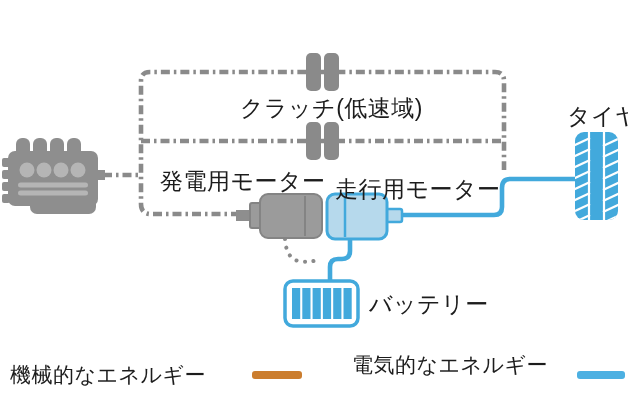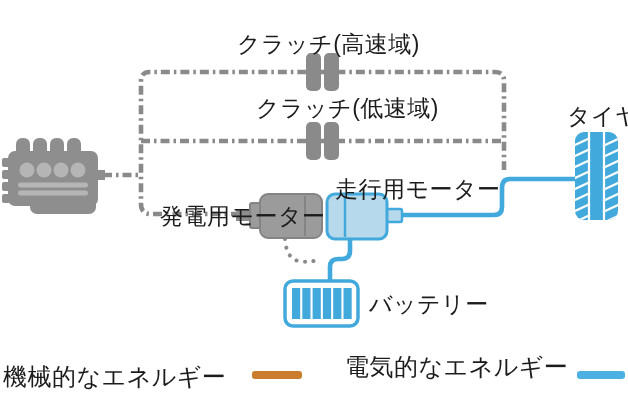--- a/index.html
+++ b/index.html
@@ -2,21 +2,21 @@
 <html><head>
 <meta charset="utf-8">
 <style>
   html,body{margin:0;padding:0;background:#fff;}
   #stage{
     position:relative;width:628px;height:400px;background:#ffffff;overflow:hidden;
     font-family:"Liberation Sans","DejaVu Sans",sans-serif;color:#1c1c1c;
   }
   #diagram-svg{position:absolute;left:0;top:0;}
   .lbl{position:absolute;white-space:nowrap;font-size:23px;font-weight:500;letter-spacing:0.5px;color:#1c1c1c;}
-  .legend-item-text{position:absolute;white-space:nowrap;font-size:24px;font-weight:500;letter-spacing:0.5px;color:#1c1c1c;}
+  .legend-item-text{position:absolute;white-space:nowrap;font-size:21px;font-weight:500;letter-spacing:0.5px;color:#1c1c1c;margin-left:7px;}
   .legend-swatch{position:absolute;height:8px;border-radius:3px;}
   #legend-mech-swatch{left:252px;top:371px;width:50px;background:#cb7d2e;}
   #legend-elec-swatch{left:577px;top:371px;width:48px;background:#4cb0e2;}
 </style>
 </head>
 <body>
 
 <div id="stage">
 
   <svg id="diagram-svg" width="628" height="400" viewBox="0 0 628 400">
@@ -119,25 +119,24 @@
           <line x1="603" y1="190" x2="620" y2="182"></line>
           <line x1="603" y1="201" x2="620" y2="193"></line>
           <line x1="603" y1="212" x2="620" y2="204"></line>
           <line x1="603" y1="223" x2="620" y2="215"></line>
         </g>
       </g>
     </g>
   </svg>
 
 
-  <div class="lbl" style="left:237px;top:29px;">クラッチ(高速域)</div>
 
-  <div class="lbl" style="left:240px;top:93px;margin-left:16px;">クラッチ(低速域)</div>
+  <div class="lbl" style="left:240px;top:93px;">クラッチ(低速域)</div>
 
-  <div class="lbl" style="left:160px;top:166px;margin-top:35px;">発電用モーター</div>
+  <div class="lbl" style="left:160px;top:166px;">発電用モーター</div>
 
   <div class="lbl" style="left:335px;top:166px;margin-top:8px;">走行用モーター</div>
 
   <div class="lbl" style="left:567px;top:101px;">タイヤ</div>
 
   <div class="lbl" style="left:369px;top:289px;">バッテリー</div>
 
   <div>
     <div class="legend-item-text" style="left:3px;top:361px;">機械的なエネルギー</div>
     <div class="legend-swatch" id="legend-mech-swatch"></div>

